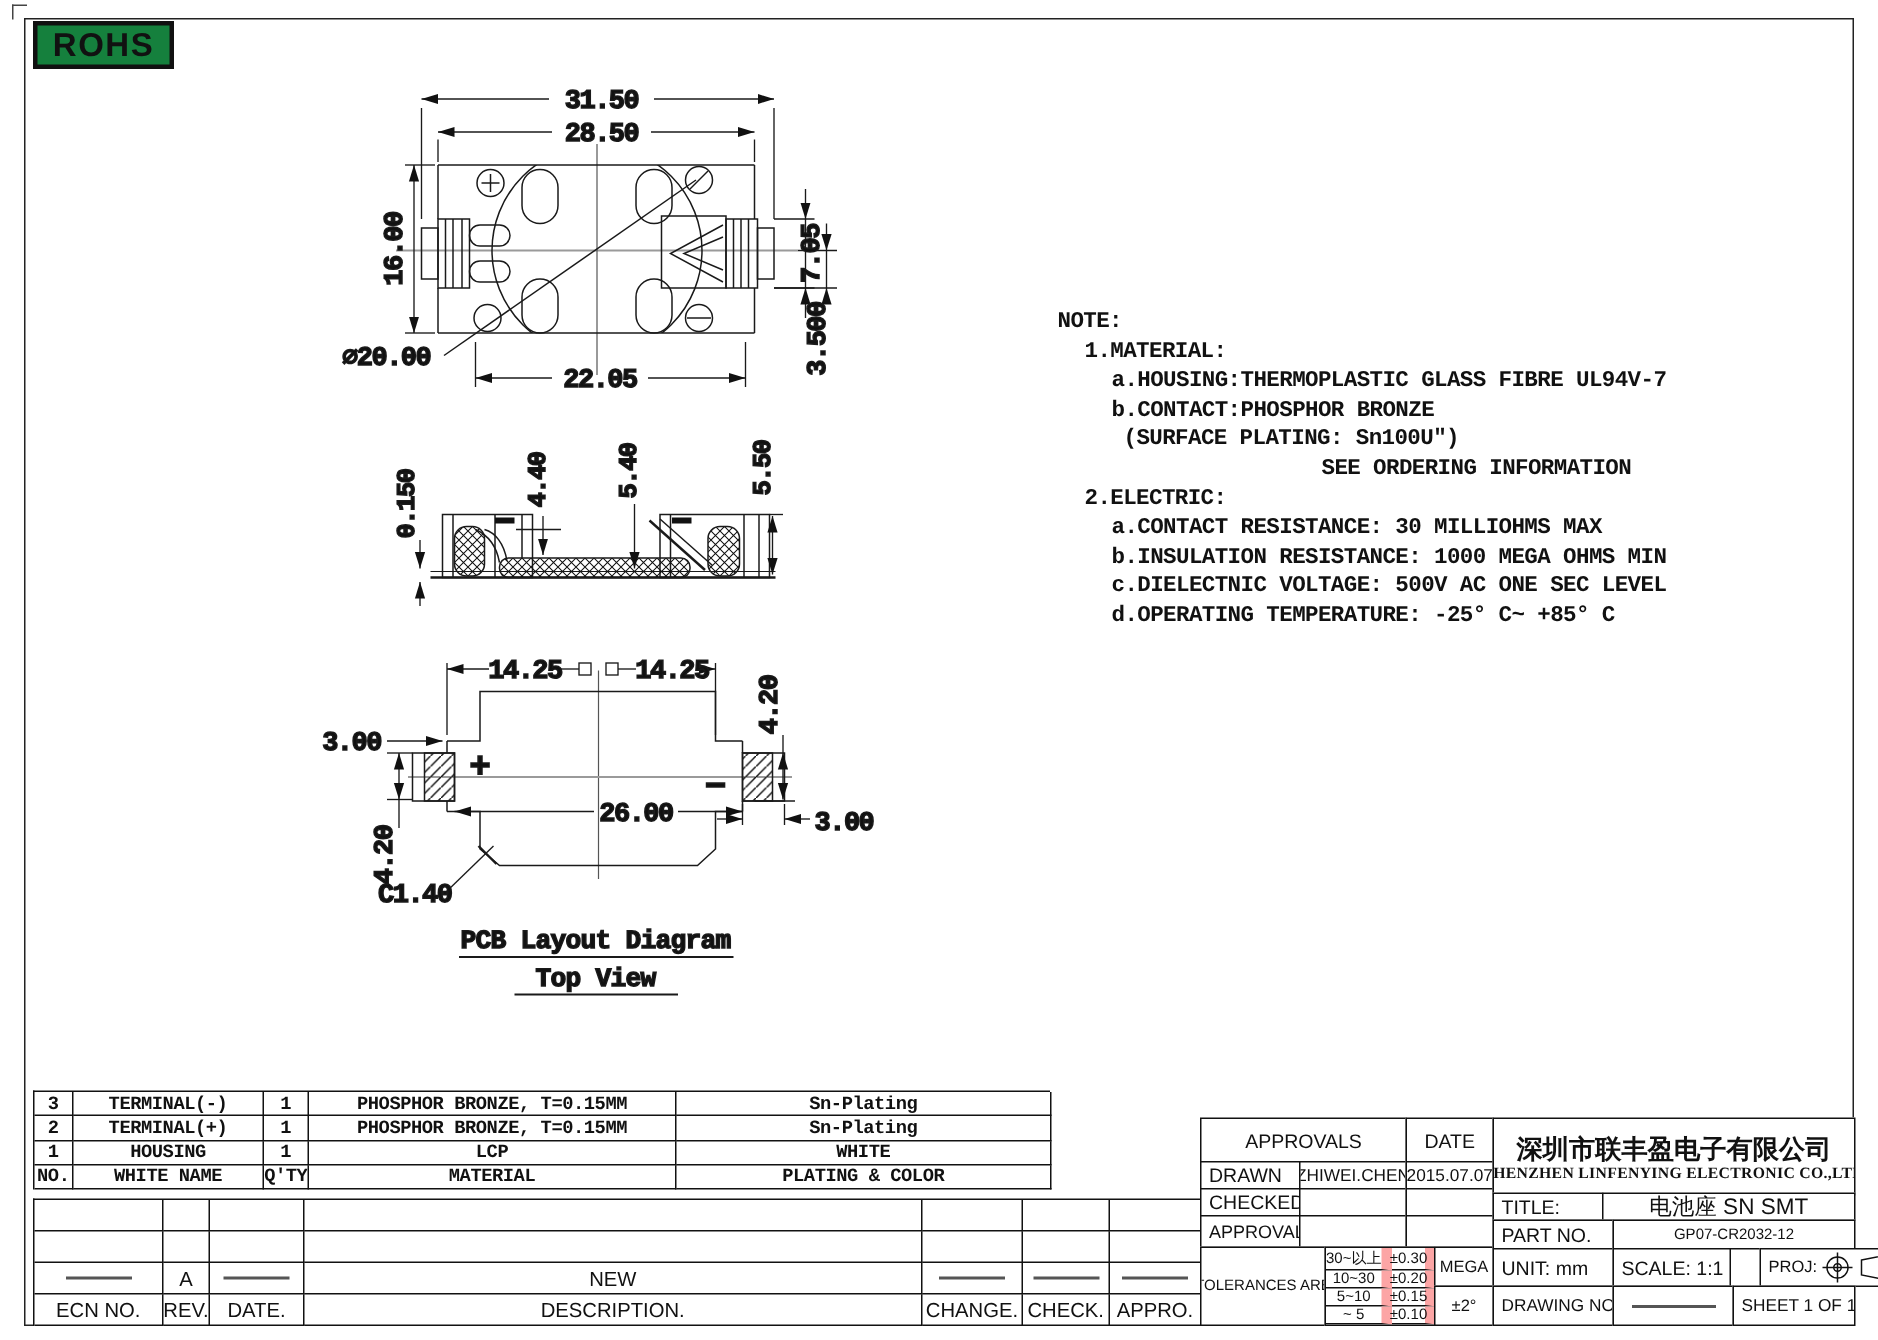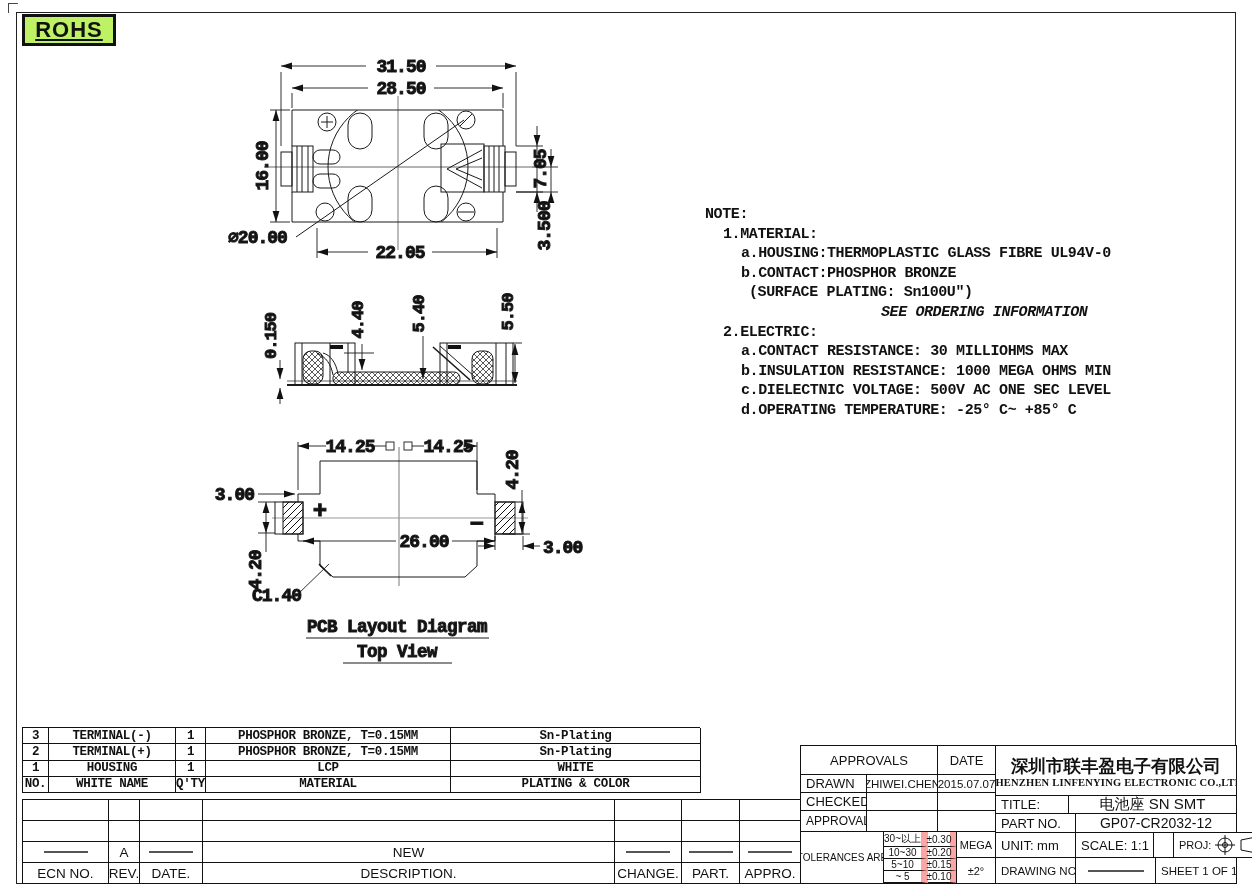--- a/index.html
+++ b/index.html
@@ -1,31 +1,31 @@
 <!DOCTYPE html>
 <html><head>
 <meta charset="utf-8">
 <style>
   * { box-sizing: border-box; margin: 0; padding: 0; }
   html,body { background:#fff; }
   body { width:1252px; height:893px; position:relative; font-family:"Liberation Sans",sans-serif; color:#111; }
   #page { position:absolute; left:0; top:0; width:1252px; height:893px; background:#fff; overflow:hidden; }
   .page-border { position:absolute; left:16px; top:12px; width:1220px; height:872px; border:1px solid #222; }
   .corner-tick { position:absolute; left:8px; top:3px; width:10px; height:10px; border-left:1px solid #444; border-top:1px solid #444; }
-  .rohs-box { position:absolute; left:22px; top:14px; width:94px; height:32px; border:3px solid #111; display:flex; align-items:center; justify-content:center; background:#bef264;text-decoration:underline; }
+  .rohs-box { position:absolute; left:22px; top:14px; width:94px; height:32px; border:3px solid #111; display:flex; align-items:center; justify-content:center; background:#15803d; }
   .rohs-box span { font-size:22px; font-weight:bold; letter-spacing:1px; font-family:"Liberation Sans",sans-serif; }
 
   svg text { fill:#111; }
   .dim { font-family:"Liberation Mono",monospace; font-weight:bold; font-size:18px; letter-spacing:-1px; }
   .dim-s { font-family:"Liberation Mono",monospace; font-weight:bold; font-size:17px; letter-spacing:-1px; }
   .pm { font-family:"Liberation Mono",monospace; font-weight:bold; font-size:24px; }
   .cap { font-family:"Liberation Mono",monospace; font-weight:bold; font-size:17.5px; letter-spacing:-0.5px; }
 
   .note { position:absolute; left:705px; top:205px; width:440px; font-family:"Liberation Mono",monospace; font-weight:bold; font-size:15px; line-height:19.6px; letter-spacing:-0.4px; white-space:nowrap; }
-  .note .i1{ padding-left:18px; } .note .i2{ padding-left:36px; } .note .i3{ padding-left:44px; } .note .i4{ padding-left:176px;font-style:italic; }
+  .note .i1{ padding-left:18px; } .note .i2{ padding-left:36px; } .note .i3{ padding-left:44px; } .note .i4{ padding-left:176px; }
 
   .grid-tbl { position:absolute; display:grid; border-top:1px solid #111; border-left:1px solid #111; background:#fff; }
   .grid-tbl > div { border-right:1px solid #111; border-bottom:1px solid #111; display:flex; align-items:center; justify-content:center; overflow:hidden; white-space:nowrap; }
   #parts-table { left:22px; top:727px; width:678px; height:66px; grid-template-columns:26px 127px 30px 245px 250px; grid-template-rows:repeat(4,1fr); font-family:"Liberation Mono",monospace; font-weight:bold; font-size:12.5px; letter-spacing:-0.3px; }
   #revision-table { left:22px; top:799px; width:778px; height:85px; grid-template-columns:86px 31px 63px 412px 67px 58px 61px; grid-template-rows:repeat(4,1fr); font-size:13.5px; }
   .dash { display:inline-block; width:44px; border-top:2px solid #555; }
 
   #title-block { position:absolute; left:800px; top:745px; width:437px; height:139px; background:#fff; }
   #title-block .cell { position:absolute; border:1px solid #111; display:flex; align-items:center; background:#fff; padding-left:5px; font-size:13px; white-space:nowrap; overflow:hidden; }
   #title-block .c { justify-content:center; padding-left:0; }
@@ -231,21 +231,21 @@
       <text class="cap" x="397" y="632" text-anchor="middle">PCB Layout Diagram</text>
       <line x1="306" y1="638" x2="489" y2="638" stroke-width="1.2"></line>
       <text class="cap" x="397" y="657" text-anchor="middle">Top View</text>
       <line x1="343" y1="663" x2="452" y2="663" stroke-width="1.2"></line>
     </g>
   </svg>
 
   <div class="note">
     <div>NOTE:</div>
     <div class="i1">1.MATERIAL:</div>
-    <div class="i2">a.HOUSING:THERMOPLASTIC GLASS FIBRE UL94V-0</div>
+    <div class="i2">a.HOUSING:THERMOPLASTIC GLASS FIBRE UL94V-7</div>
     <div class="i2">b.CONTACT:PHOSPHOR BRONZE</div>
     <div class="i3">(SURFACE PLATING: Sn100U″)</div>
     <div class="i4">SEE ORDERING INFORMATION</div>
     <div class="i1">2.ELECTRIC:</div>
     <div class="i2">a.CONTACT RESISTANCE: 30 MILLIOHMS MAX</div>
     <div class="i2">b.INSULATION RESISTANCE: 1000 MEGA OHMS MIN</div>
     <div class="i2">c.DIELECTNIC VOLTAGE: 500V AC ONE SEC LEVEL</div>
     <div class="i2">d.OPERATING TEMPERATURE: -25° C~ +85° C</div>
   </div>
 
@@ -302,21 +302,21 @@
         <span class="dash"></span>
       </div>
     <div>
         <span class="dash"></span>
       </div>
     <div>ECN NO.</div>
     <div>REV.</div>
     <div>DATE.</div>
     <div>DESCRIPTION.</div>
     <div>CHANGE.</div>
-    <div>PART.</div>
+    <div>CHECK.</div>
     <div>APPRO.</div>
   </div>
 
   <div id="title-block">
     <div class="cell c" style="left:0;top:0;width:138px;height:30px">APPROVALS</div>
     <div class="cell c" style="left:137px;top:0;width:59px;height:30px">DATE</div>
 
     <div class="cell" style="left:0;top:29px;width:67px;height:19px">DRAWN</div>
     <div class="cell c" style="left:66px;top:29px;width:72px;height:19px;font-size:11.5px">ZHIWEI.CHEN</div>
     <div class="cell c" style="left:137px;top:29px;width:59px;height:19px;font-size:11.5px">2015.07.07</div>
@@ -345,21 +345,21 @@
     <div class="cell c" style="left:156px;top:86px;width:40px;height:27px;font-size:11px">MEGA</div>
     <div class="cell c" style="left:156px;top:112px;width:40px;height:27px;font-size:11px">±2°</div>
 
     <div class="cell c" style="left:195px;top:0;width:242px;height:52px;flex-direction:column">
       <div class="company-cn">深圳市联丰盈电子有限公司</div>
       <div class="company-en">SHENZHEN LINFENYING ELECTRONIC CO.,LTD</div>
     </div>
     <div class="cell" style="left:195px;top:50px;width:74px;height:19px">TITLE:</div>
     <div class="cell c" style="left:268px;top:50px;width:169px;height:19px;font-size:15px">电池座 SN SMT</div>
     <div class="cell" style="left:195px;top:68px;width:81px;height:20px">PART NO.</div>
-    <div class="cell c" style="left:275px;top:68px;width:162px;height:20px;font-size:14px">GP07-CR2032-12</div>
+    <div class="cell c" style="left:275px;top:68px;width:162px;height:20px;font-size:10px">GP07-CR2032-12</div>
     <div class="cell" style="left:195px;top:87px;width:81px;height:26px">UNIT: mm</div>
     <div class="cell" style="left:275px;top:87px;width:79px;height:26px">SCALE: 1:1</div>
     <div class="cell" style="left:373px;top:87px;width:82px;height:26px;font-size:11px">
       <span>PROJ:</span>
       <svg width="52" height="22" style="margin-left:2px">
         <g stroke="#111" fill="none" stroke-width="1">
           <circle cx="12" cy="11" r="7"></circle>
             <circle cx="12" cy="11" r="2.5"></circle>
           <line x1="2" y1="11" x2="22" y2="11"></line>
             <line x1="12" y1="1" x2="12" y2="21"></line>

